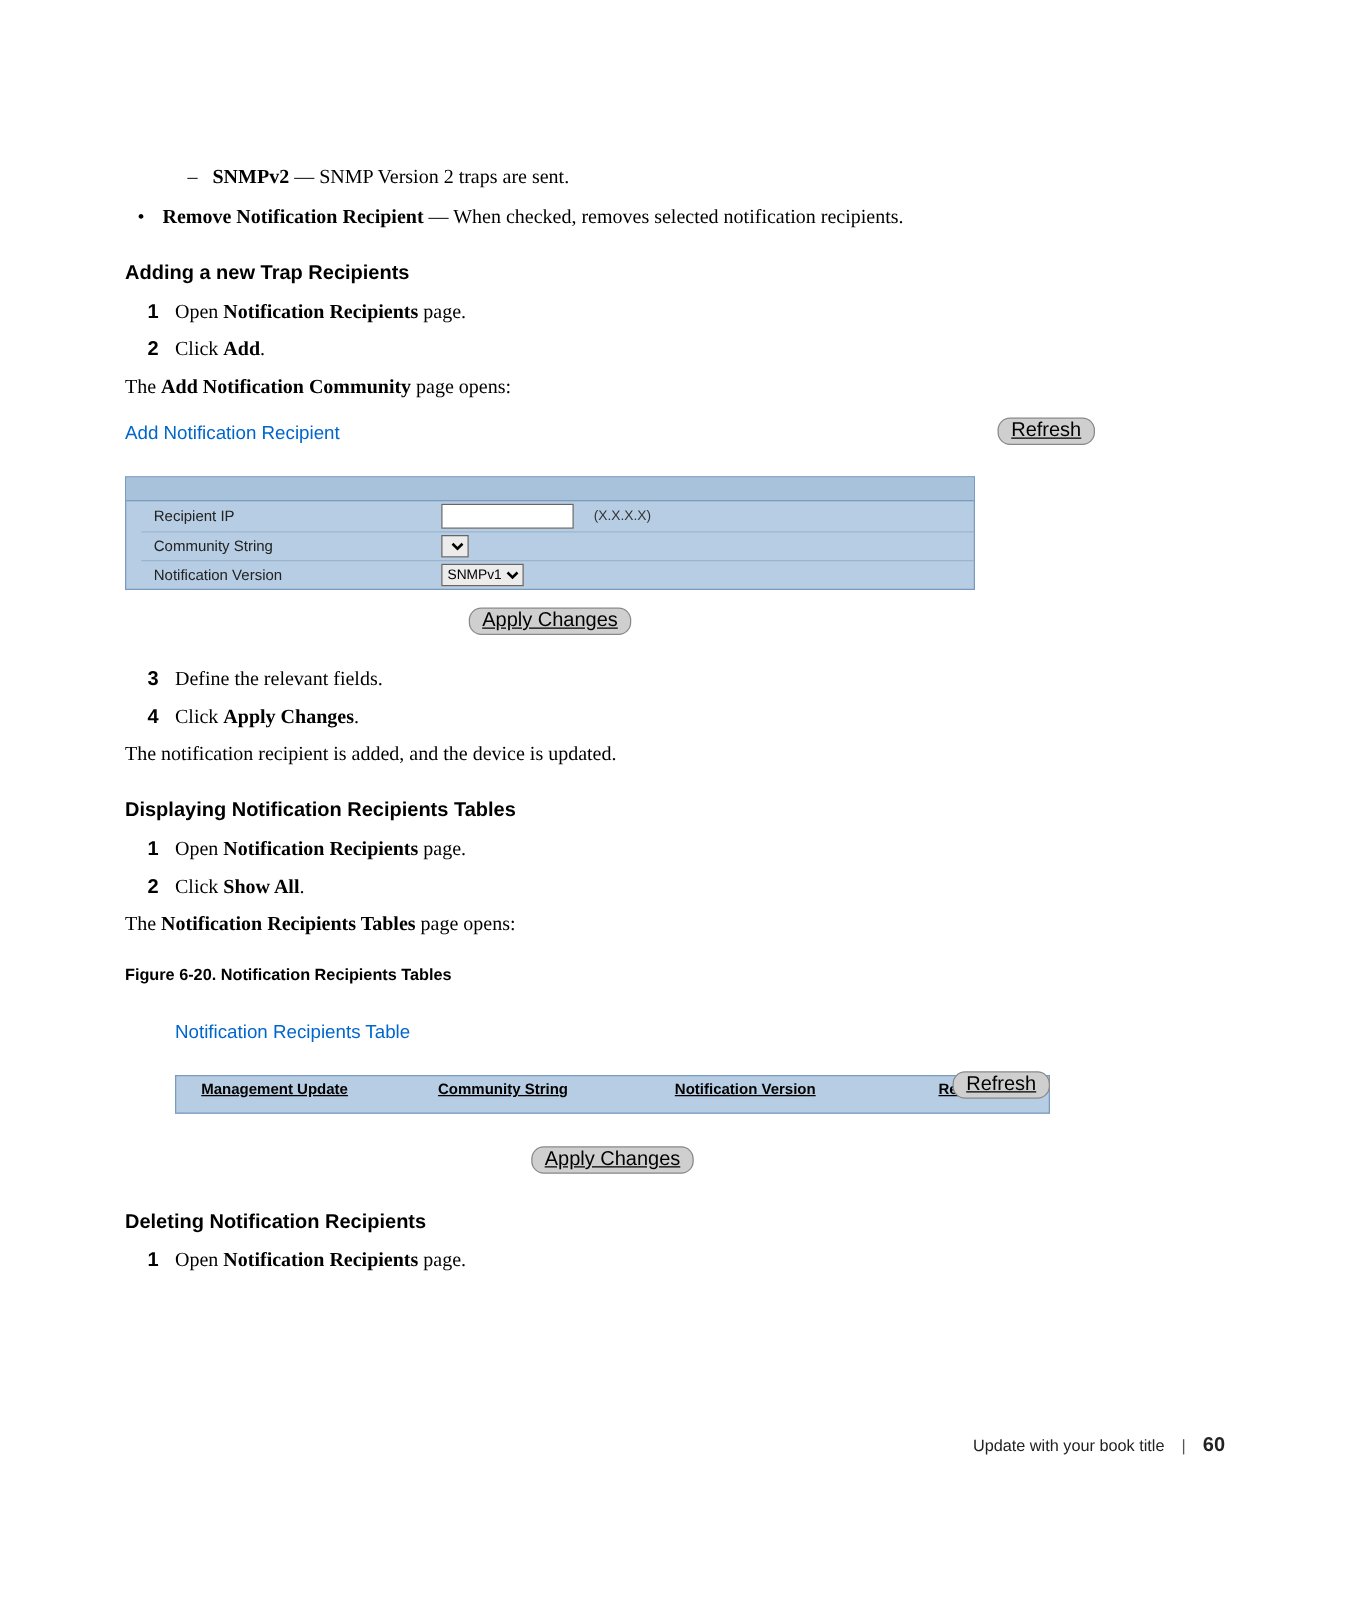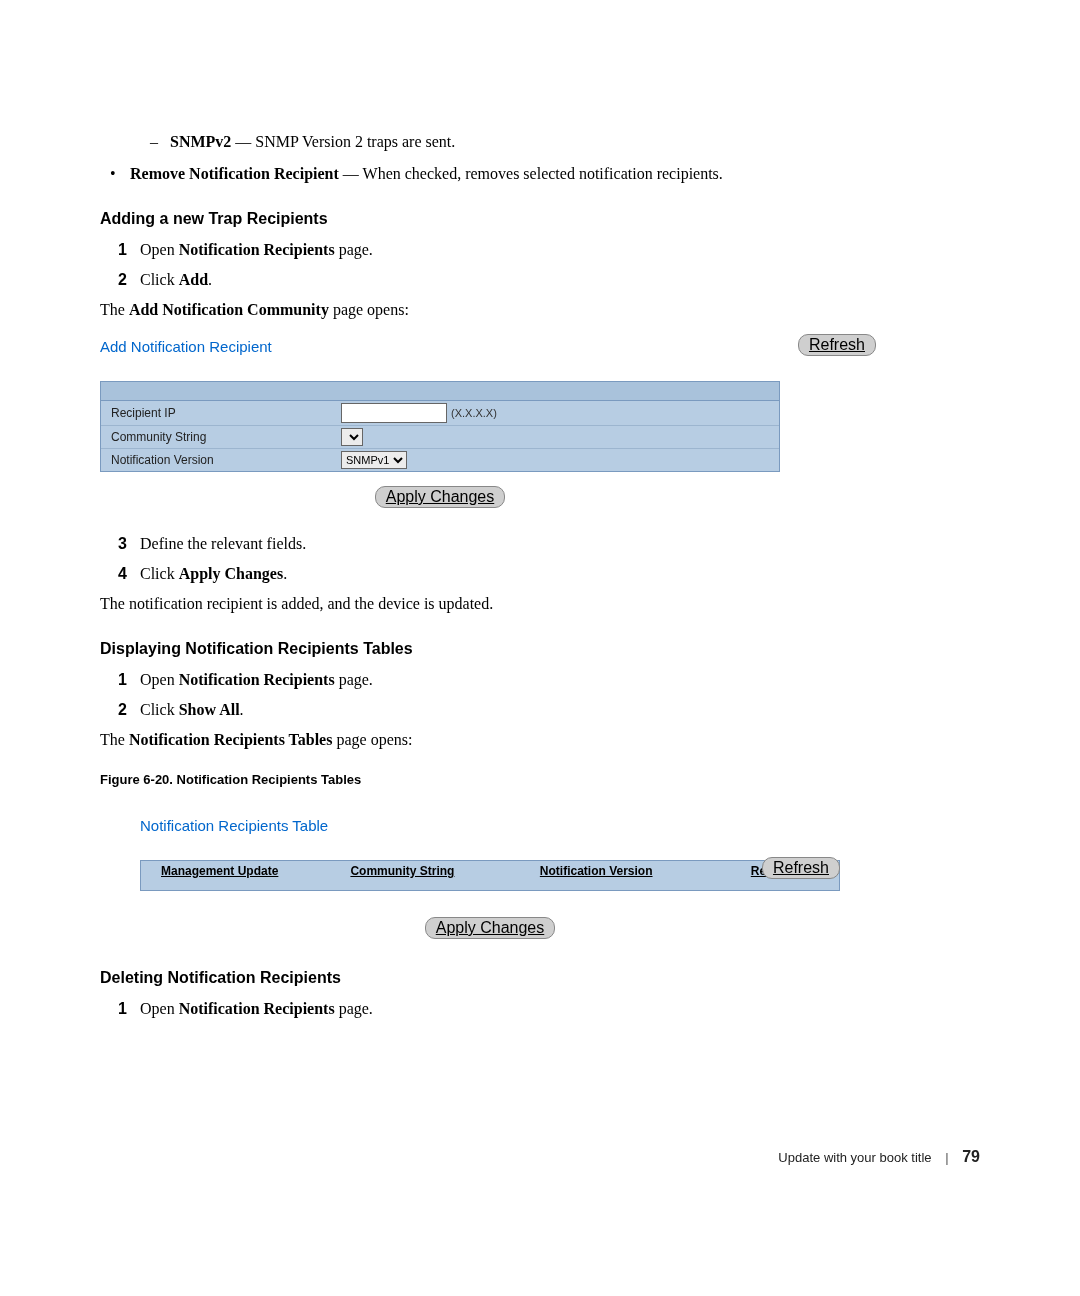--- a/index.html
+++ b/index.html
@@ -91,24 +91,25 @@
     background: #a9c2db;
     border-bottom: 1px solid #7a9abf;
   }
   .form-row {
     display: flex;
     align-items: center;
     padding: 2px 10px;
     font-family: Arial, Helvetica, sans-serif;
     font-size: 12px;
     color: #222;
+    margin-left: 12px;
   }
   .form-row + .form-row { border-top: 1px solid #9cb5cf; }
   .form-row .lbl { width: 230px; }
-  .form-row .ctrl { display:flex; align-items:center; gap:4px; }
+  .form-row .ctrl { display:flex; align-items:center; gap:16px; }
   .form-row input[type=text] {
     width: 100px; height: 16px; font-size: 11px;
     border: 1px solid #666; background: #fff;
   }
   .form-row select {
     font-size: 11px; height: 18px;
     border: 1px solid #666; background: #ececec;
   }
   .form-row .hint { font-size: 11px; color: #333; }
   .apply-row { text-align: center; margin-top: 14px; }
@@ -233,16 +234,16 @@
   </div>
 
   <div class="heading">Deleting Notification Recipients</div>
   <ol class="steps">
     <li><span class="num">1</span><span>Open </span><span class="bold">Notification Recipients</span><span> page.</span></li>
   </ol>
 
   <div class="footer">
     <span>Update with your book title</span>
     <span class="divider">|</span>
-    <span class="pnum">79</span>
+    <span class="pnum">60</span>
   </div>
 
 </div>
 
 </body></html>

